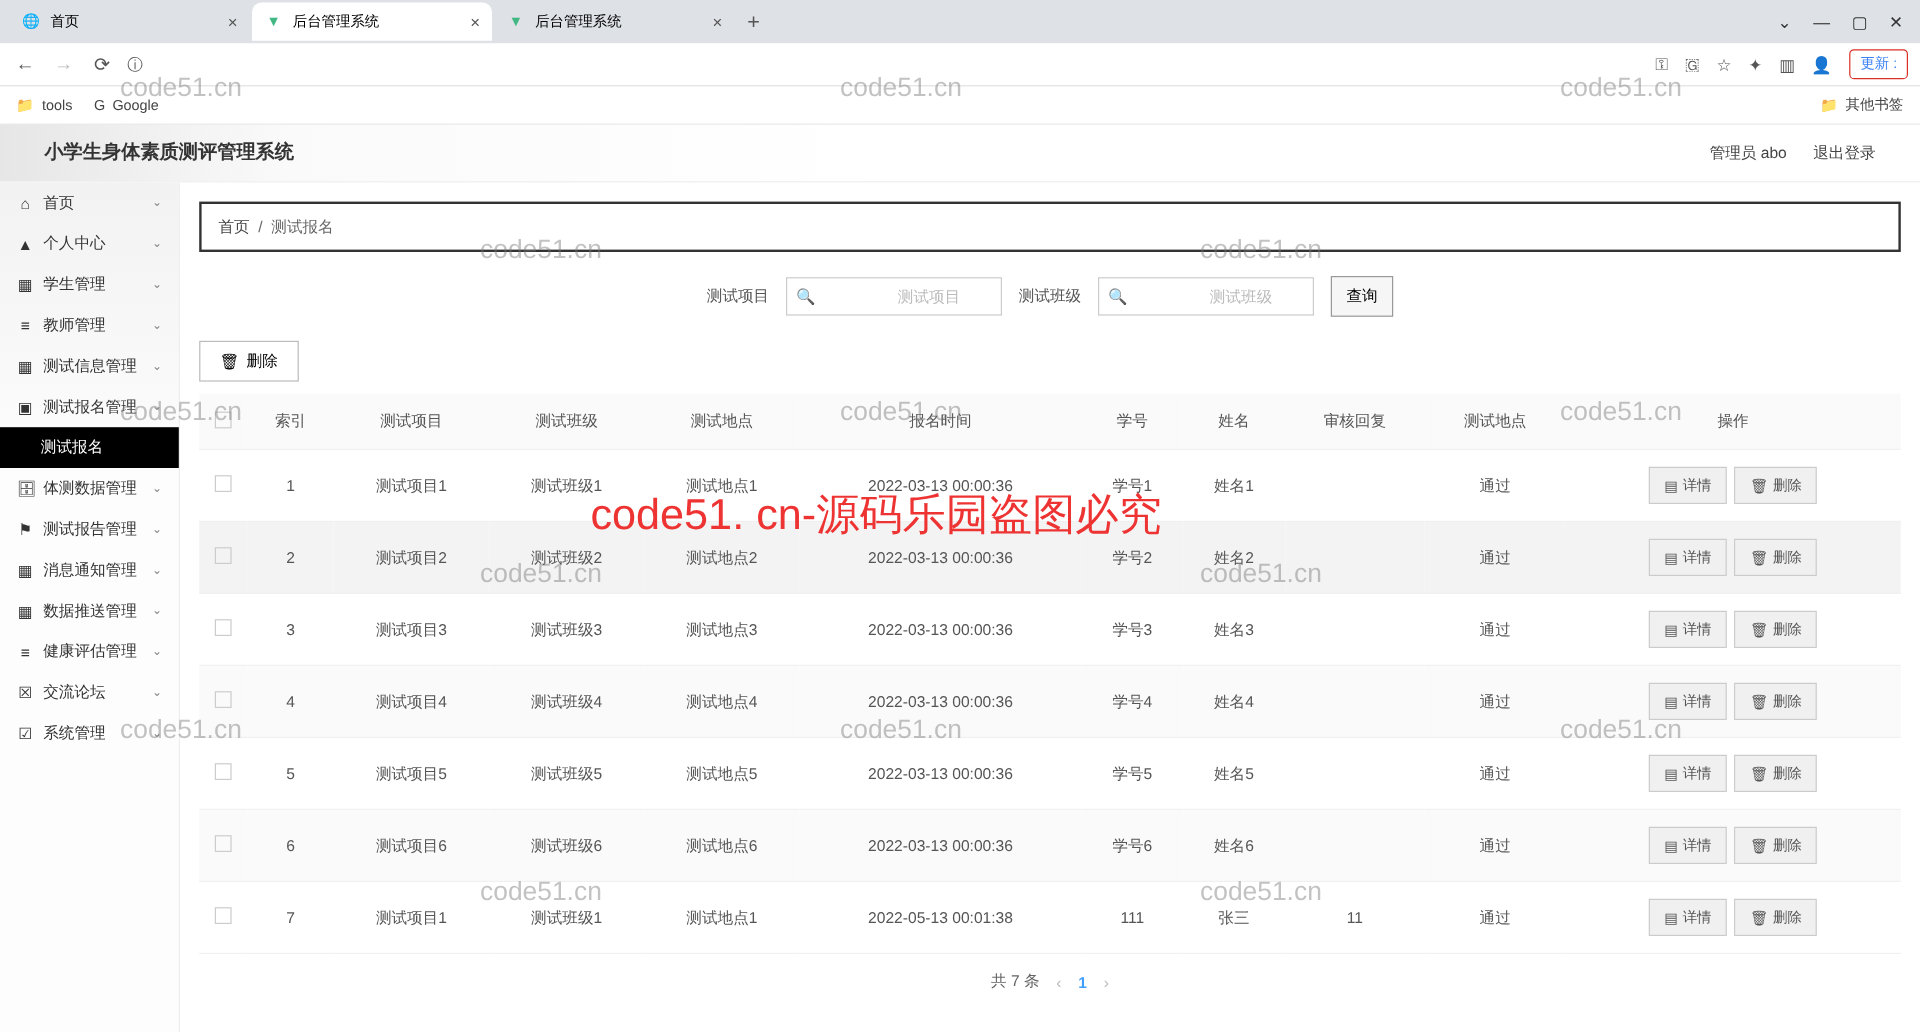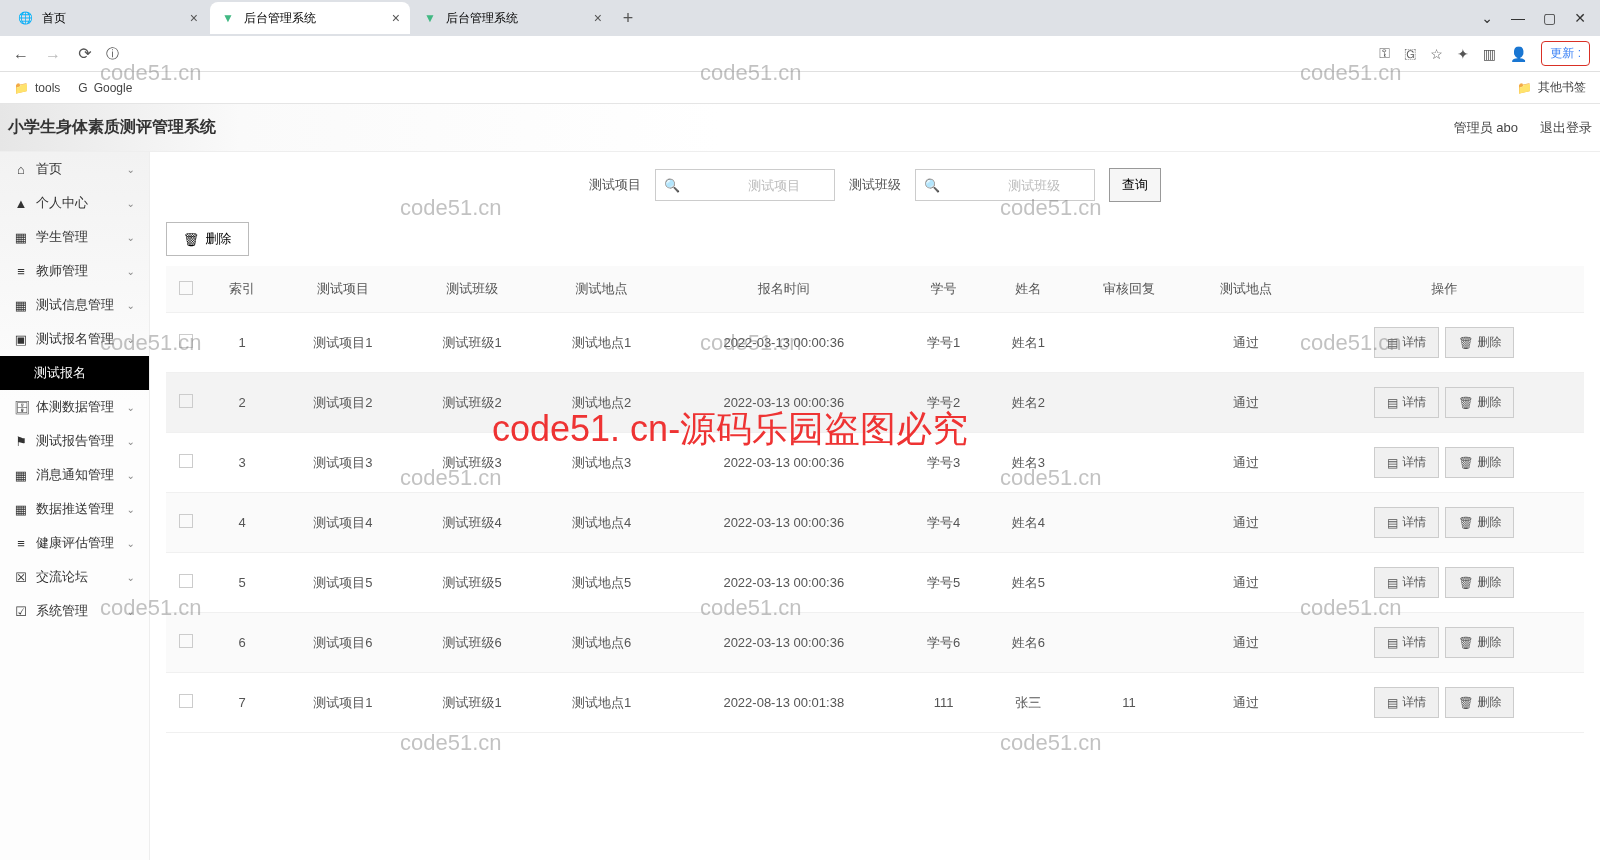--- a/index.html
+++ b/index.html
@@ -21,21 +21,21 @@
 .url-box .host { color:#202124; }
 .addr-icons { display:flex; gap:14px; align-items:center; font-size:14px; color:#555; }
 .update-btn { border:1px solid #d93025; color:#3b82f6; padding:3px 8px; border-radius:4px; font-size:12px; display:flex; gap:4px; align-items:center; }
 
 .bm-bar { display:flex; align-items:center; height:32px; padding:0 14px; gap:18px; font-size:12px; color:#444; border-bottom:1px solid #e5e5e5; }
 .bm-item { display:flex; align-items:center; gap:6px; }
 .bm-right { margin-left:auto; }
 .folder-icon { color:#f6b73c; }
 
 
-.app-header { display:flex; align-items:center; height:48px; padding:0 8px; background:linear-gradient(90deg,#e6e6e6 0%,#fafafa 15%,#fff 45%); border-bottom:1px solid #eee; }
+.app-header { display:flex; align-items:center; height:48px; padding:0 37px; background:linear-gradient(90deg,#e6e6e6 0%,#fafafa 15%,#fff 45%); border-bottom:1px solid #eee; }
 .app-title { font-size:16px; font-weight:bold; color:#333; }
 .app-user { margin-left:auto; display:flex; gap:22px; font-size:13px; color:#444; }
 
 
 .layout { display:flex; height:calc(860px - 36px - 36px - 32px - 48px); }
 .sidebar { width:150px; background:linear-gradient(180deg,#f2f2f2 0%, #fdfdfd 35%); border-right:1px solid #eee; }
 .menu-item { display:flex; align-items:center; height:34px; padding:0 14px; font-size:13px; color:#333; gap:8px; position:relative; }
 .menu-item.sub { padding-left:34px; background:#000; color:#fff; }
 .menu-item .arrow { margin-left:auto; font-size:10px; color:#888; }
 .menu-icon { width:14px; display:inline-block; text-align:center; }
@@ -208,20 +208,25 @@
         <span class="arrow">⌄</span>
       </div>
       <div class="menu-item">
         <span class="menu-icon">☑</span>
         <span>系统管理</span>
         <span class="arrow">⌄</span>
       </div>
     </div>
 
   <div class="main">
+    <div class="breadcrumb">
+      <a>首页</a>
+      &nbsp;/&nbsp;
+      <span>测试报名</span>
+    </div>
 
     <div class="search-row">
       <label>测试项目</label>
       <div class="s-input">
         <span>🔍</span>
         <input placeholder="测试项目" style="">
       </div>
       <label>测试班级</label>
       <div class="s-input">
         <span>🔍</span>
@@ -329,30 +334,36 @@
             <td></td>
             <td>通过</td>
             <td><span class="op-btn"><span>▤</span>详情</span><span class="op-btn"><span>🗑</span>删除</span></td>
           </tr>
           <tr>
             <td><span class="cb"></span></td>
             <td>7</td>
             <td>测试项目1</td>
             <td>测试班级1</td>
             <td>测试地点1</td>
-            <td>2022-08-13 00:01:38</td>
+            <td>2022-05-13 00:01:38</td>
             <td>111</td>
             <td>张三</td>
             <td>11</td>
             <td>通过</td>
             <td><span class="op-btn"><span>▤</span>详情</span><span class="op-btn"><span>🗑</span>删除</span></td>
           </tr>
         </tbody>
     </table>
 
+    <div class="pager">
+      <span>共 7 条</span>
+      <span class="ar">‹</span>
+      <span class="cur">1</span>
+      <span class="ar">›</span>
+    </div>
   </div>
 </div>
 
 <div class="wm" style="top:60px;left:100px">code51.cn</div>
 <div class="wm" style="top:60px;left:700px">code51.cn</div>
 <div class="wm" style="top:60px;left:1300px">code51.cn</div>
 <div class="wm" style="top:195px;left:400px">code51.cn</div>
 <div class="wm" style="top:195px;left:1000px">code51.cn</div>
 <div class="wm" style="top:330px;left:100px">code51.cn</div>
 <div class="wm" style="top:330px;left:700px">code51.cn</div>

